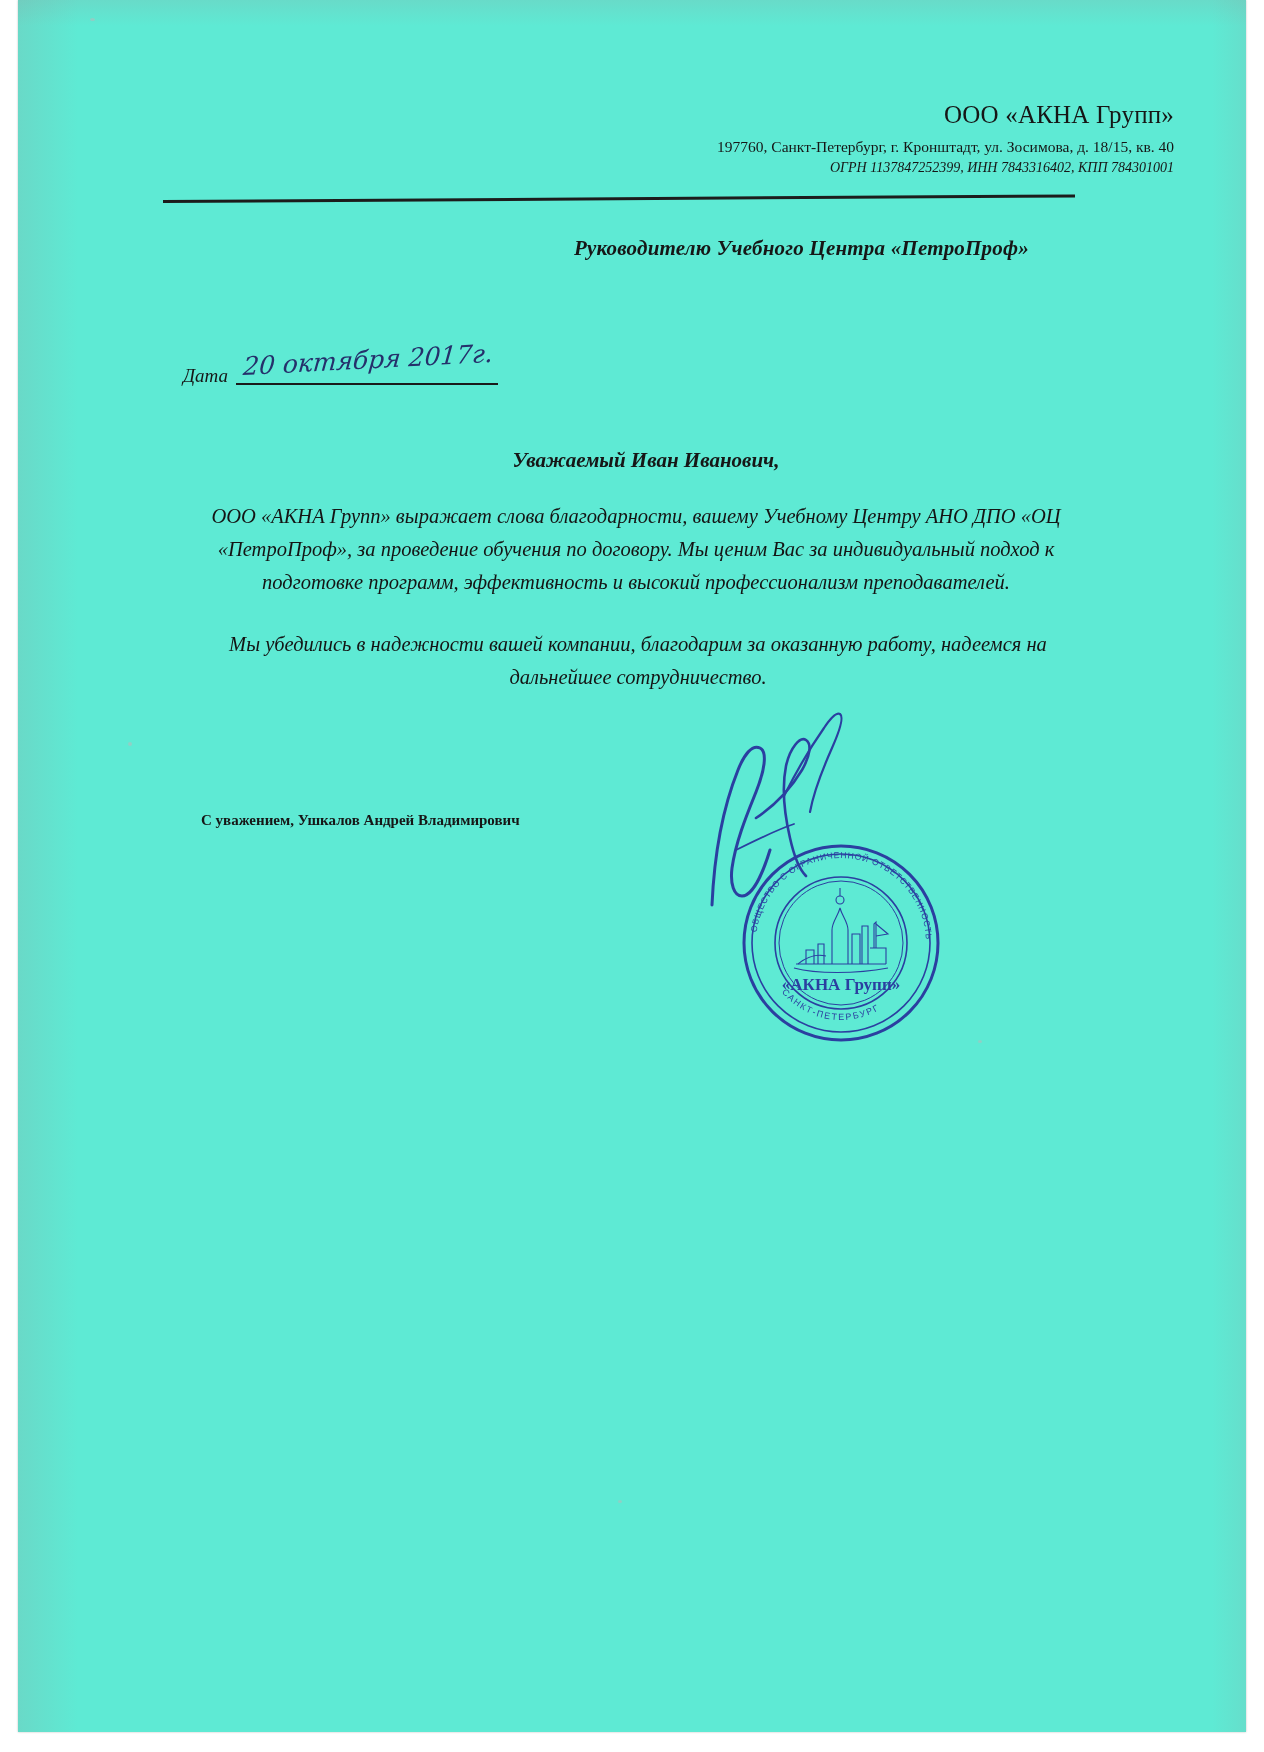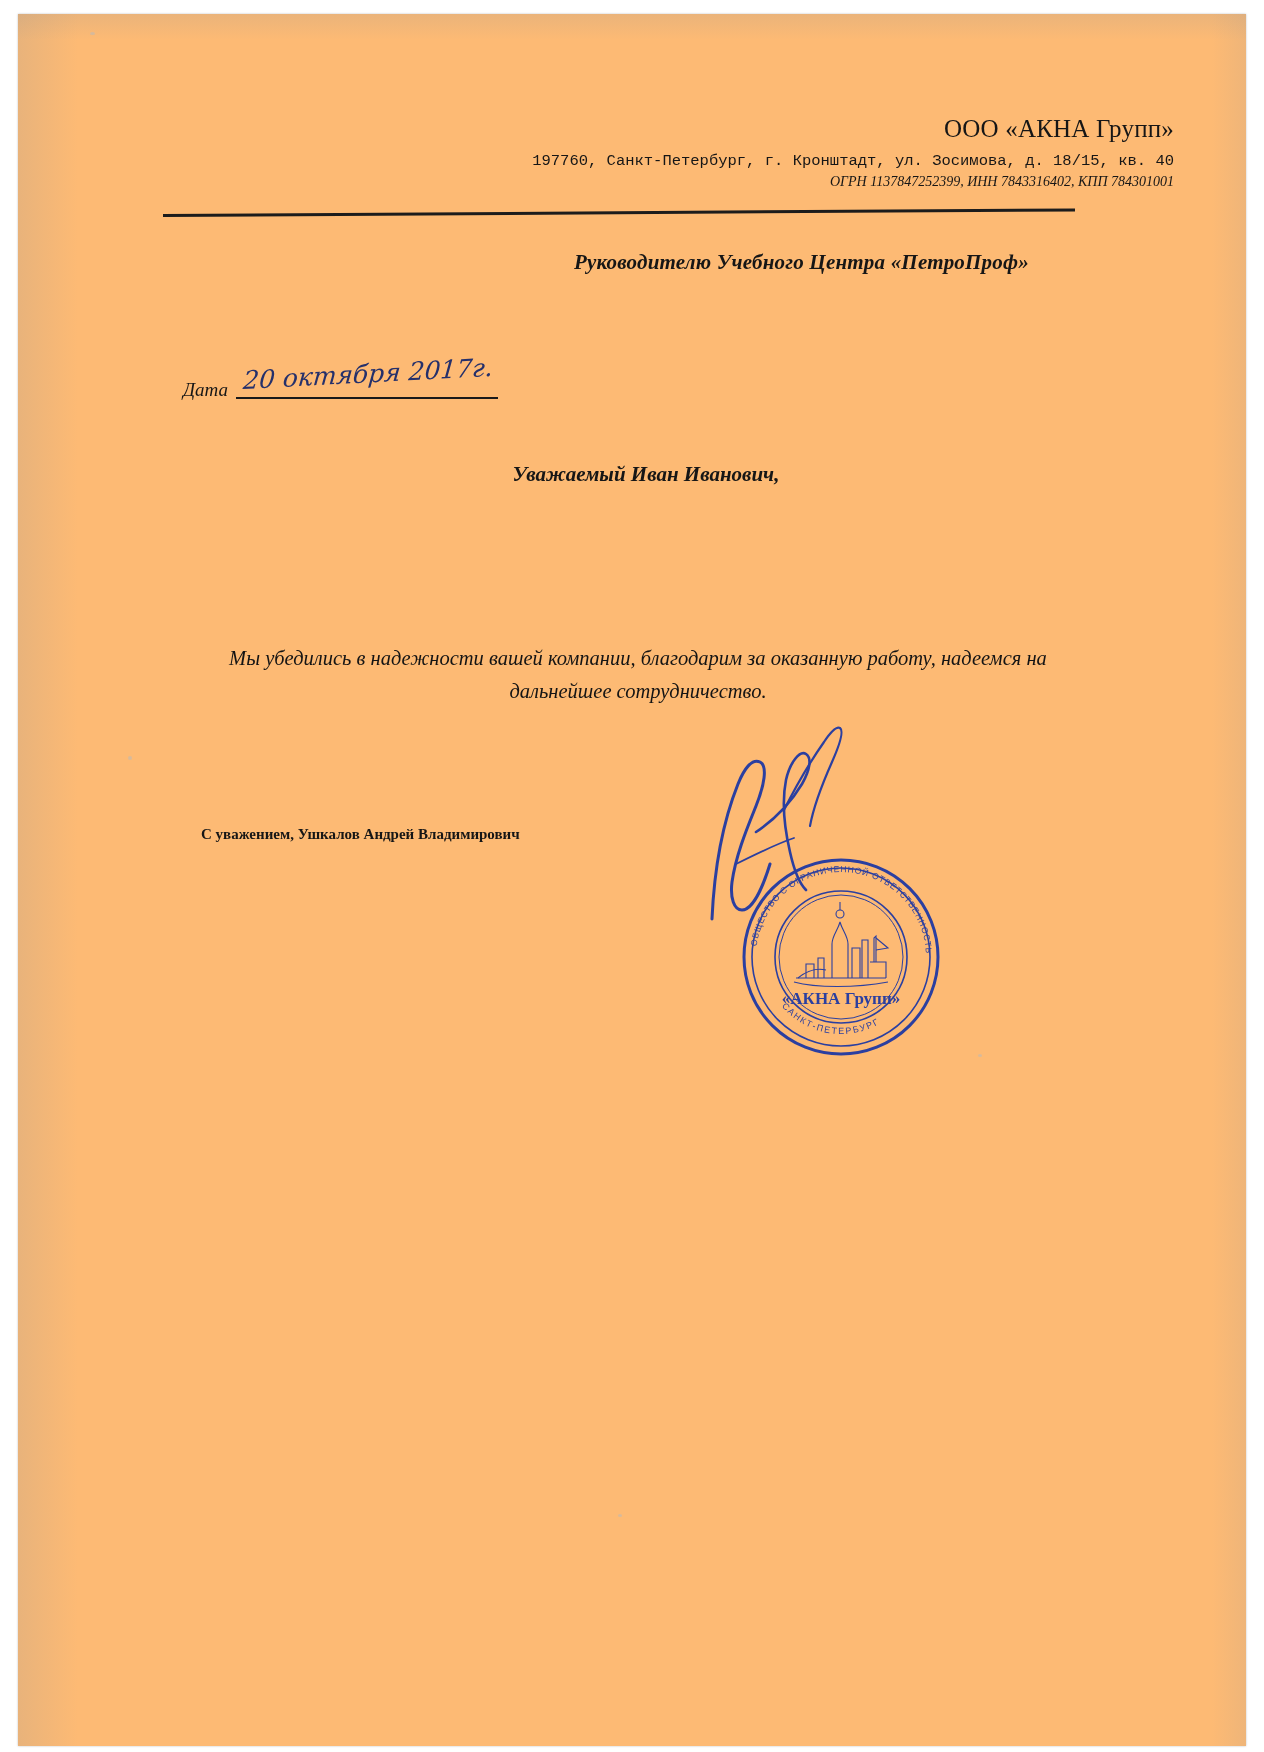--- a/index.html
+++ b/index.html
@@ -13,24 +13,24 @@
     position: relative;
     overflow: hidden;
     font-family: "Liberation Serif", serif;
     color: #161616;
   }
 
   
   .page-sheet {
     position: absolute;
     left: 18px;
-    top: 14px;
+    top: 0;
     width: 1228px;
     height: 1732px;
-    background: #fdba74;
+    background: #5eead4;
     box-shadow: 0 0 2px rgba(0,0,0,0.25);
   }
   
   .scan-edge-left {
     position: absolute;
     left: 0; top: 0;
     width: 60px; height: 100%;
     background: linear-gradient(to right, rgba(150,150,150,0.20), rgba(255,255,255,0));
     pointer-events: none;
   }
@@ -67,21 +67,20 @@
     font-size: 25px;
     letter-spacing: .2px;
     line-height: 1.2;
     white-space: nowrap;
   }
   .lh-address {
     font-size: 15.5px;
     line-height: 1.45;
     margin-top: 6px;
     white-space: nowrap;
-    font-family: Liberation Mono, monospace;
   }
   .lh-reg {
     font-size: 14px;
     line-height: 1.45;
     white-space: nowrap;
     font-style: italic;
   }
 
   .rule {
     position: absolute;
@@ -224,20 +223,21 @@
 
   <div class="date-row">
     <span class="date-label">Дата</span>
     <span class="date-value-wrap">
       <span class="date-value">20 октября 2017г.</span>
     </span>
   </div>
 
   <div class="salutation">Уважаемый Иван Иванович,</div>
 
+  <div class="body-par par-1">ООО «АКНА Групп» выражает слова благодарности, вашему Учебному Центру  АНО ДПО «ОЦ «ПетроПроф», за проведение обучения по договору. Мы ценим Вас за индивидуальный подход к подготовке программ, эффективность и высокий профессионализм преподавателей.</div>
   <div class="body-par par-2">Мы  убедились в надежности вашей компании, благодарим за оказанную работу, надеемся на дальнейшее сотрудничество.</div>
 
   <div class="signoff">С уважением, Ушкалов Андрей Владимирович</div>
 
   <div class="signature">
     <svg width="220" height="230" viewBox="0 0 220 230" fill="none" xmlns="http://www.w3.org/2000/svg">
       <g stroke="#2b3fa0" stroke-linecap="round" stroke-linejoin="round" fill="none">
         <path d="M34 205 C 36 160, 44 110, 60 70 C 66 55, 74 44, 82 48 C 90 52, 86 72, 78 92 C 70 112, 58 140, 54 168 C 52 184, 56 196, 64 196 C 74 196, 84 176, 92 150" stroke-width="3"></path>
         <path d="M78 118 C 96 106, 112 90, 124 70 C 132 56, 134 44, 128 40 C 122 36, 112 48, 108 66 C 104 86, 106 112, 112 138 C 116 156, 122 170, 128 176" stroke-width="2.6"></path>
         <path d="M106 96 C 118 72, 132 48, 146 28 C 152 19, 158 12, 162 14 C 166 17, 162 30, 154 48 C 146 66, 136 90, 132 112" stroke-width="2.2"></path>

